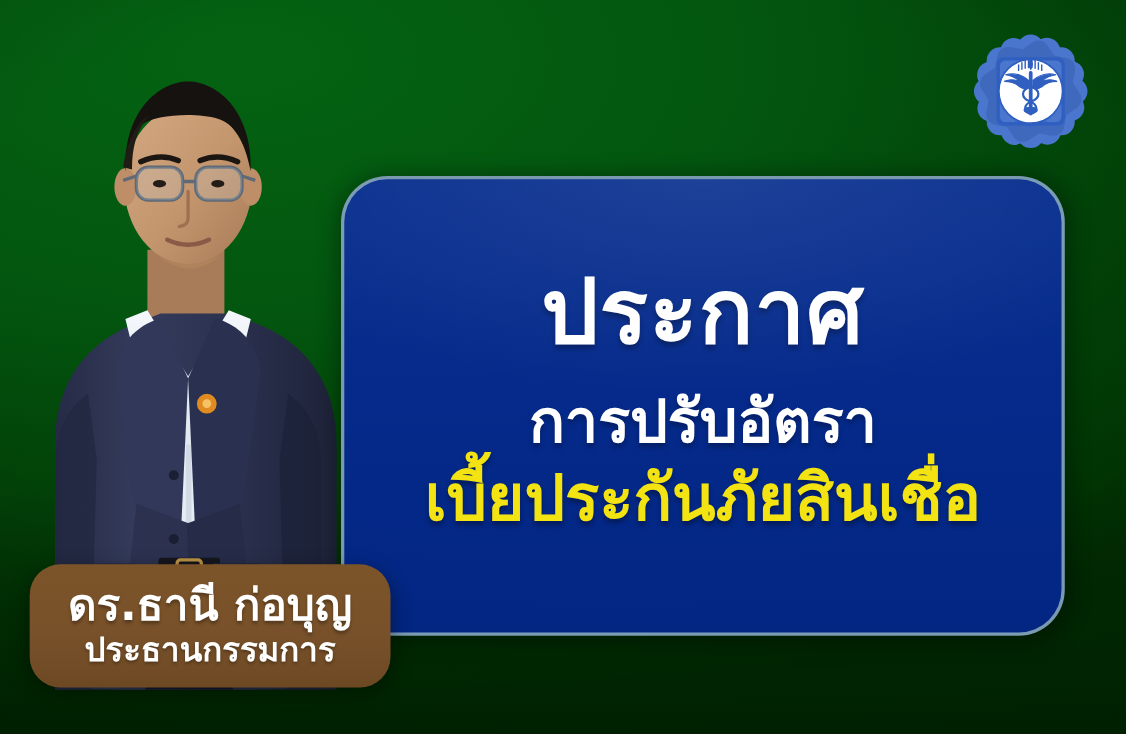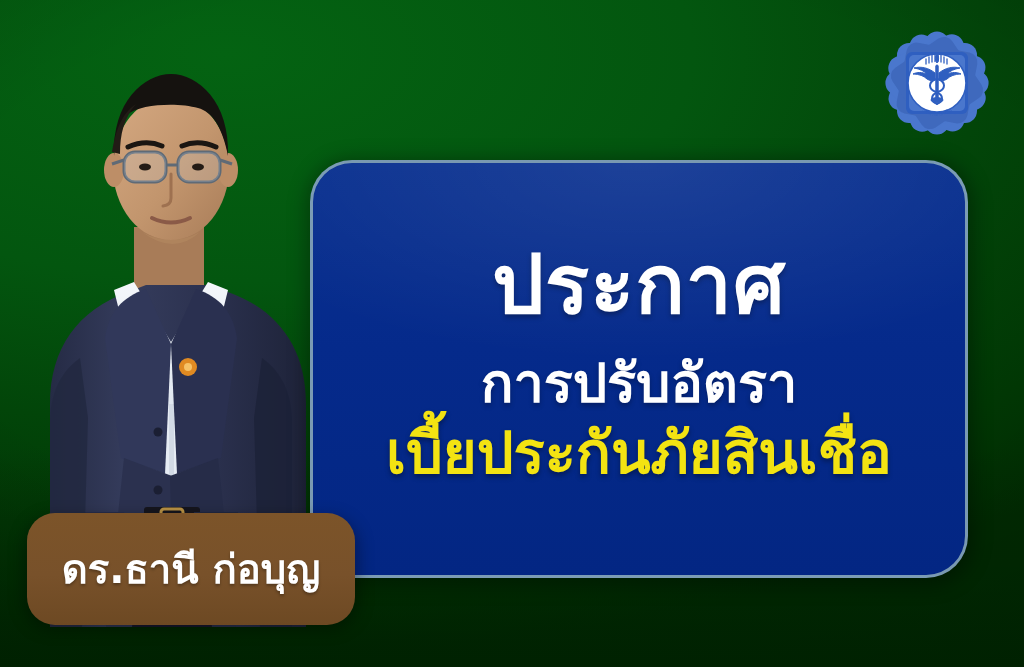--- a/index.html
+++ b/index.html
@@ -273,15 +273,16 @@
   <div class="panel">
     <div class="panel-gloss"></div>
     <div class="t-main">ประกาศ</div>
     <div class="t-sub">การปรับอัตรา</div>
     <div class="t-highlight">เบี้ยประกันภัยสินเชื่อ</div>
   </div>
 
   <div class="badge-shadow"></div>
   <div class="badge">
     <div class="badge-name">ดร.ธานี ก่อบุญ</div>
+    <div class="badge-role">ประธานกรรมการ</div>
   </div>
 
 </div>
 
 </body></html>

